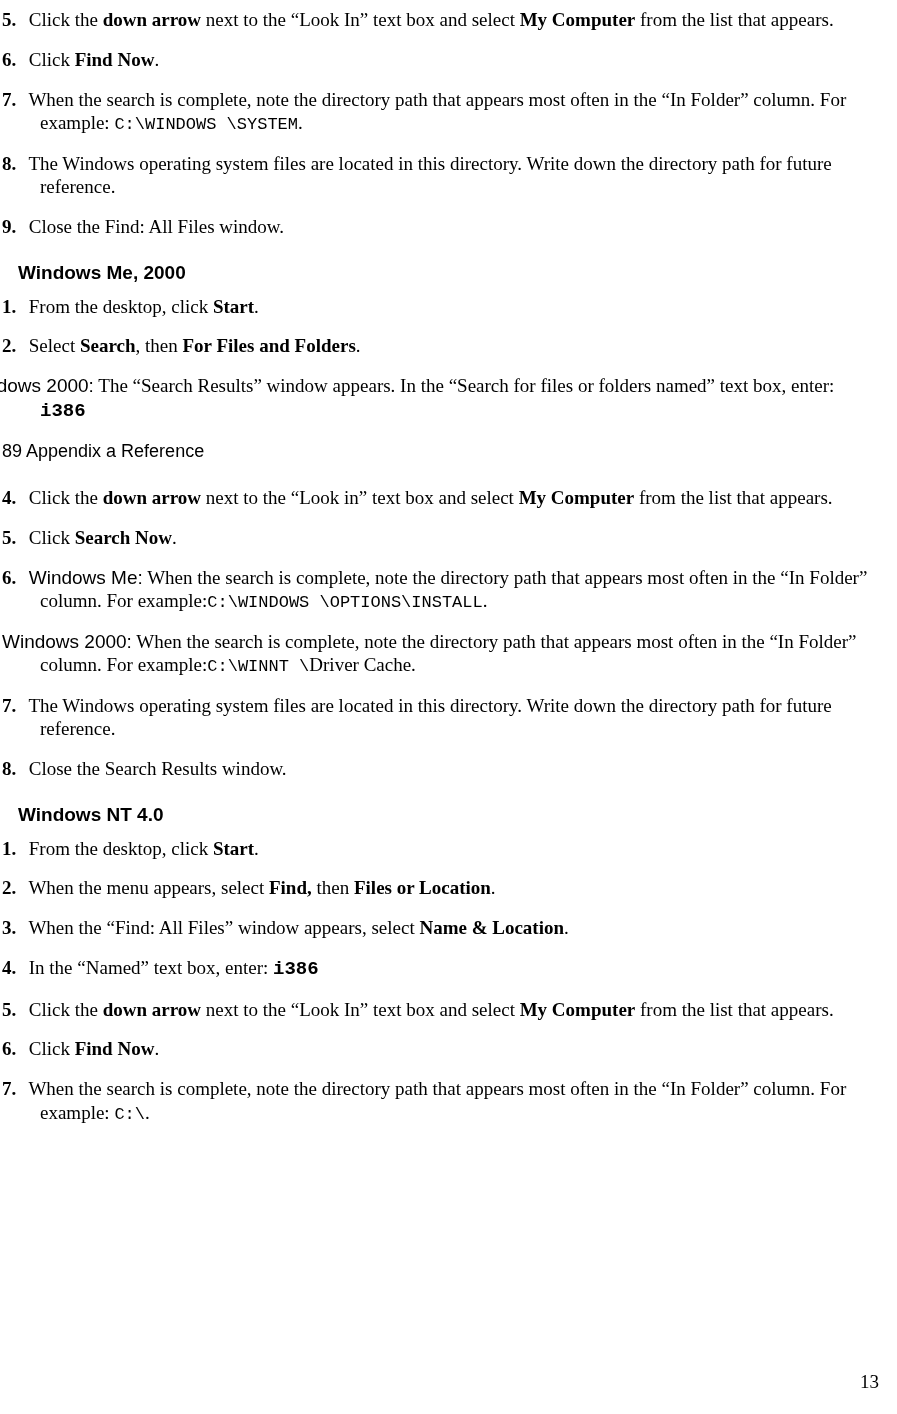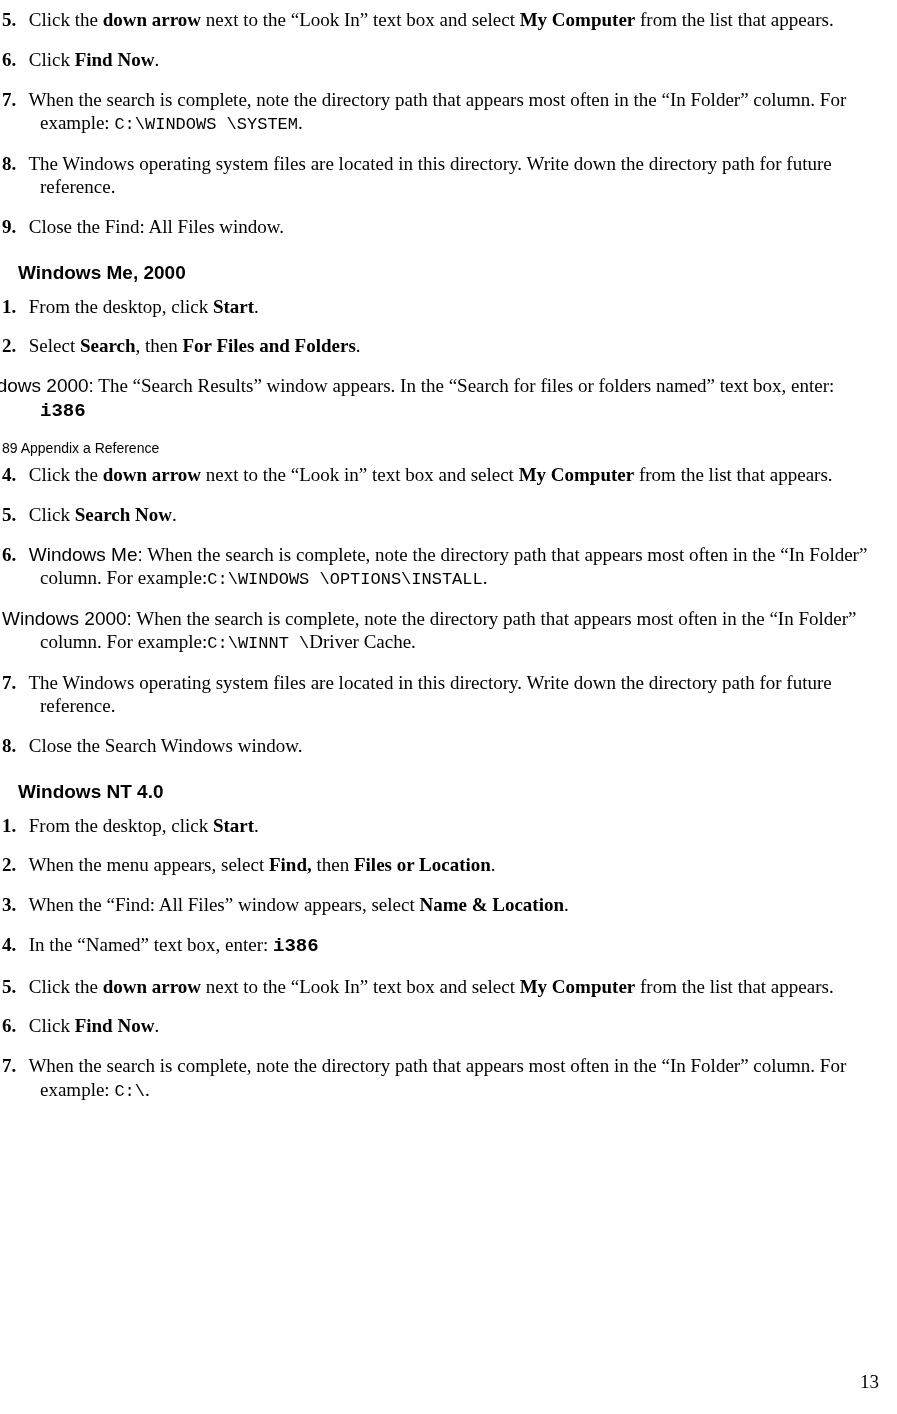--- a/index.html
+++ b/index.html
@@ -39,22 +39,22 @@
     font-size: 17px;
   }
   .section-title {
     font-family: Arial, Helvetica, sans-serif;
     font-weight: bold;
     font-size: 19px;
     margin: 22px 0 10px 16px;
   }
   .mini-note {
     font-family: Arial, Helvetica, sans-serif;
-    font-size: 14px;
-    margin: 14px 0 6px 0;
+    font-size: 18px;
+    margin: 14px 0 24px 0;
   }
   .variant-line {
     margin: 0 0 16px 0;
     padding-left: 38px;
     text-indent: -38px;
   }
   .page-num {
     position: absolute;
     right: 18px;
     bottom: 20px;
@@ -129,21 +129,21 @@
     <span class="sans">Windows 2000:</span><span> When the search is complete, note the directory path that appears most often in the “In Folder” column. For example:</span><span class="sc-path">C:\WINNT \</span><span>Driver Cache.</span>
   </div>
 
   <div class="step">
     <span class="num">7.</span>
     <span>The Windows operating system files are located in this directory. Write down the directory path for future reference.</span>
   </div>
 
   <div class="step">
     <span class="num">8.</span>
-    <span>Close the Search Windows window.</span>
+    <span>Close the Search Results window.</span>
   </div>
 
   <div class="section-title">Windows NT 4.0</div>
 
   <div class="step">
     <span class="num">1.</span>
     <span>From the desktop, click </span><span class="b">Start</span><span>.</span>
   </div>
 
   <div class="step">

